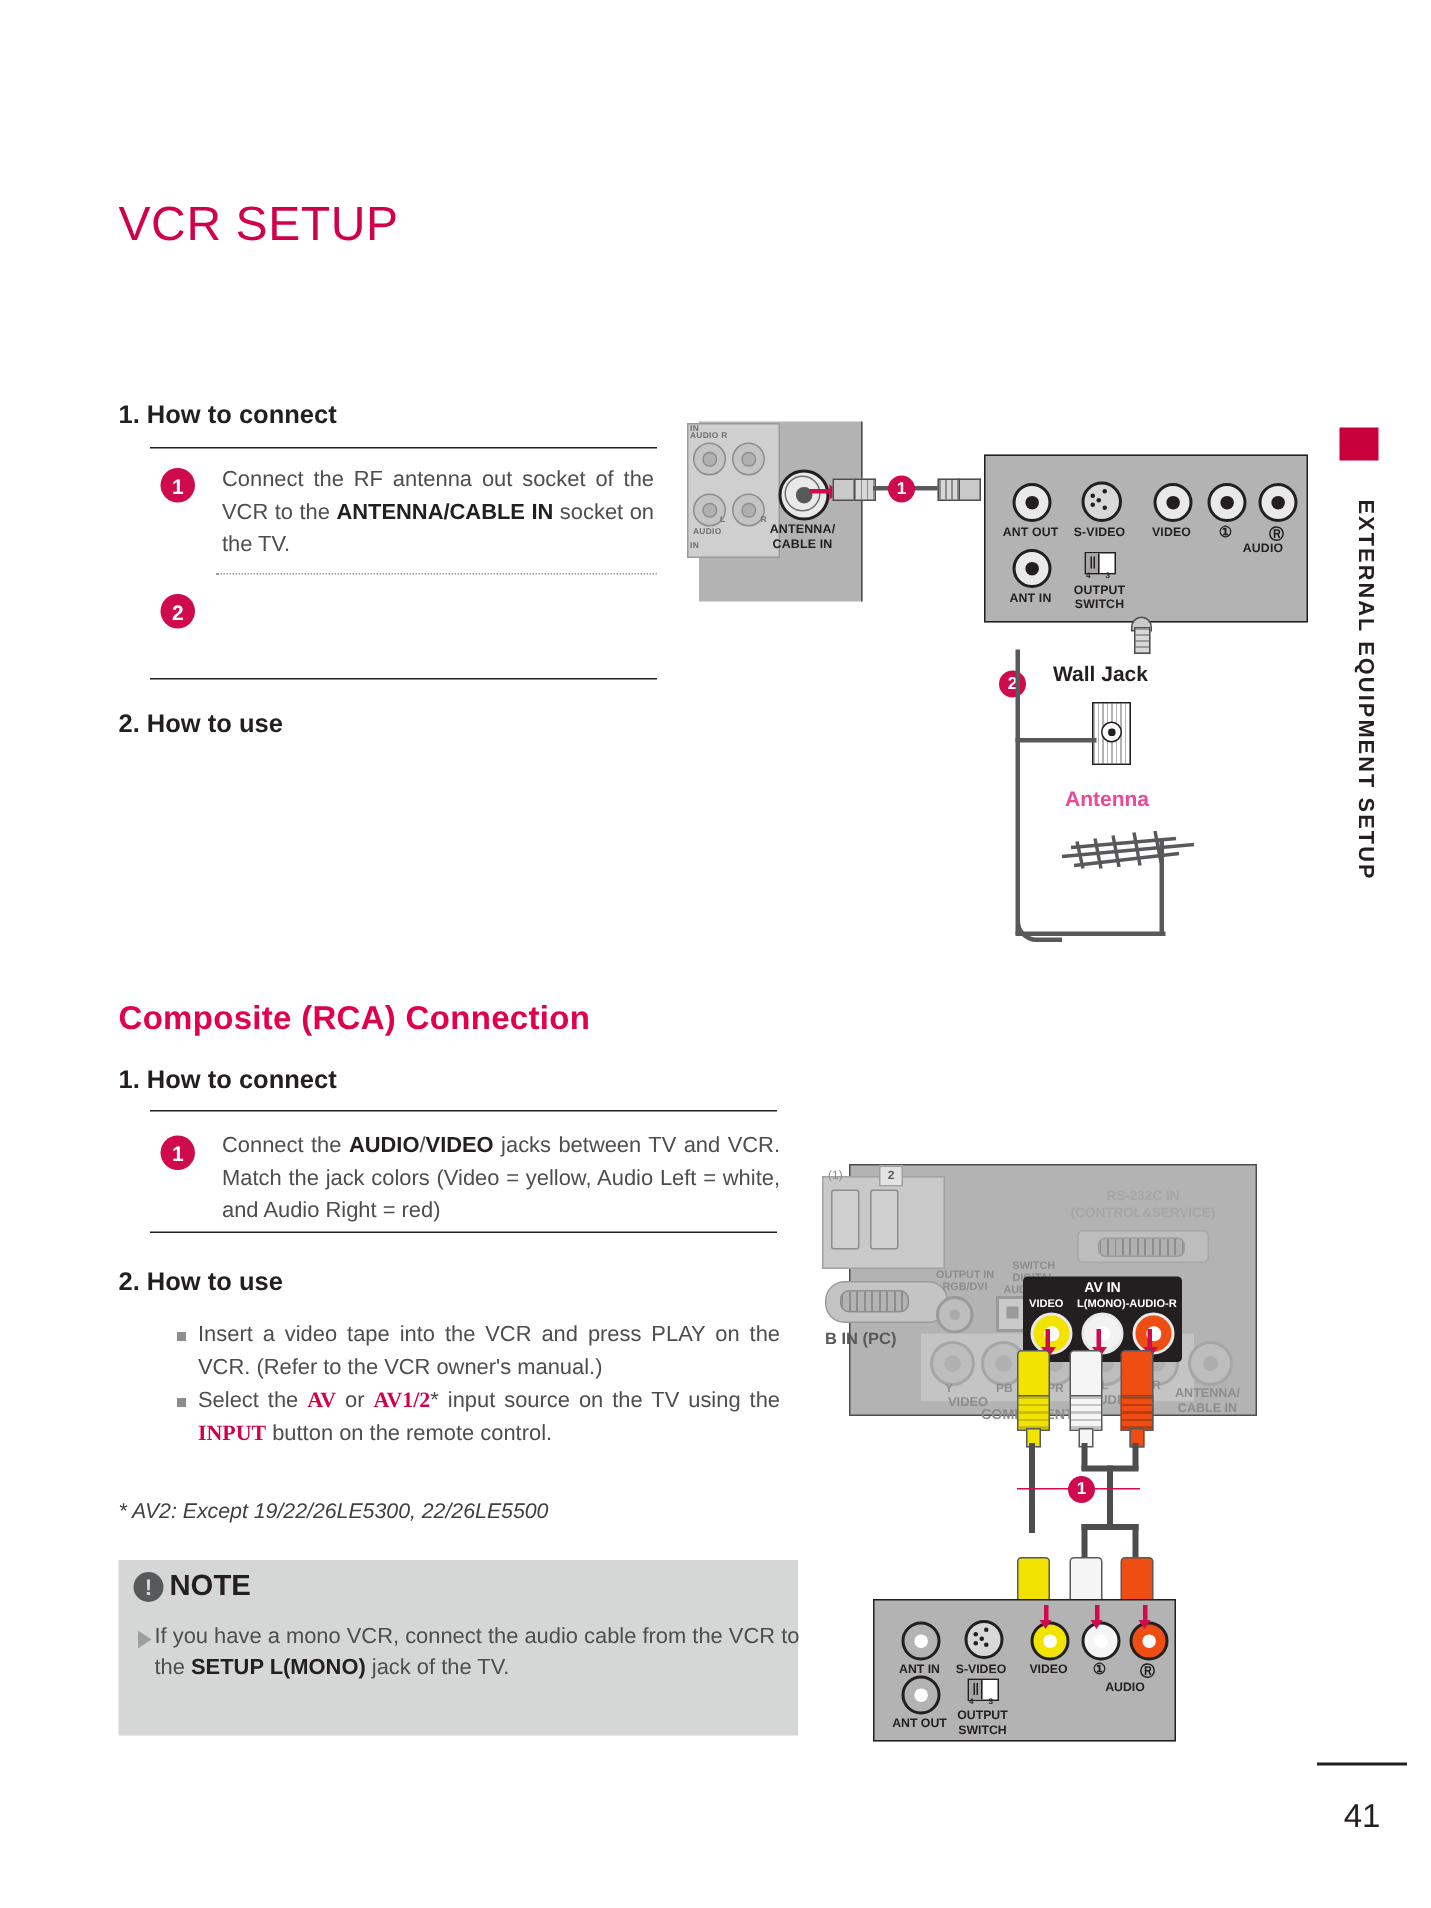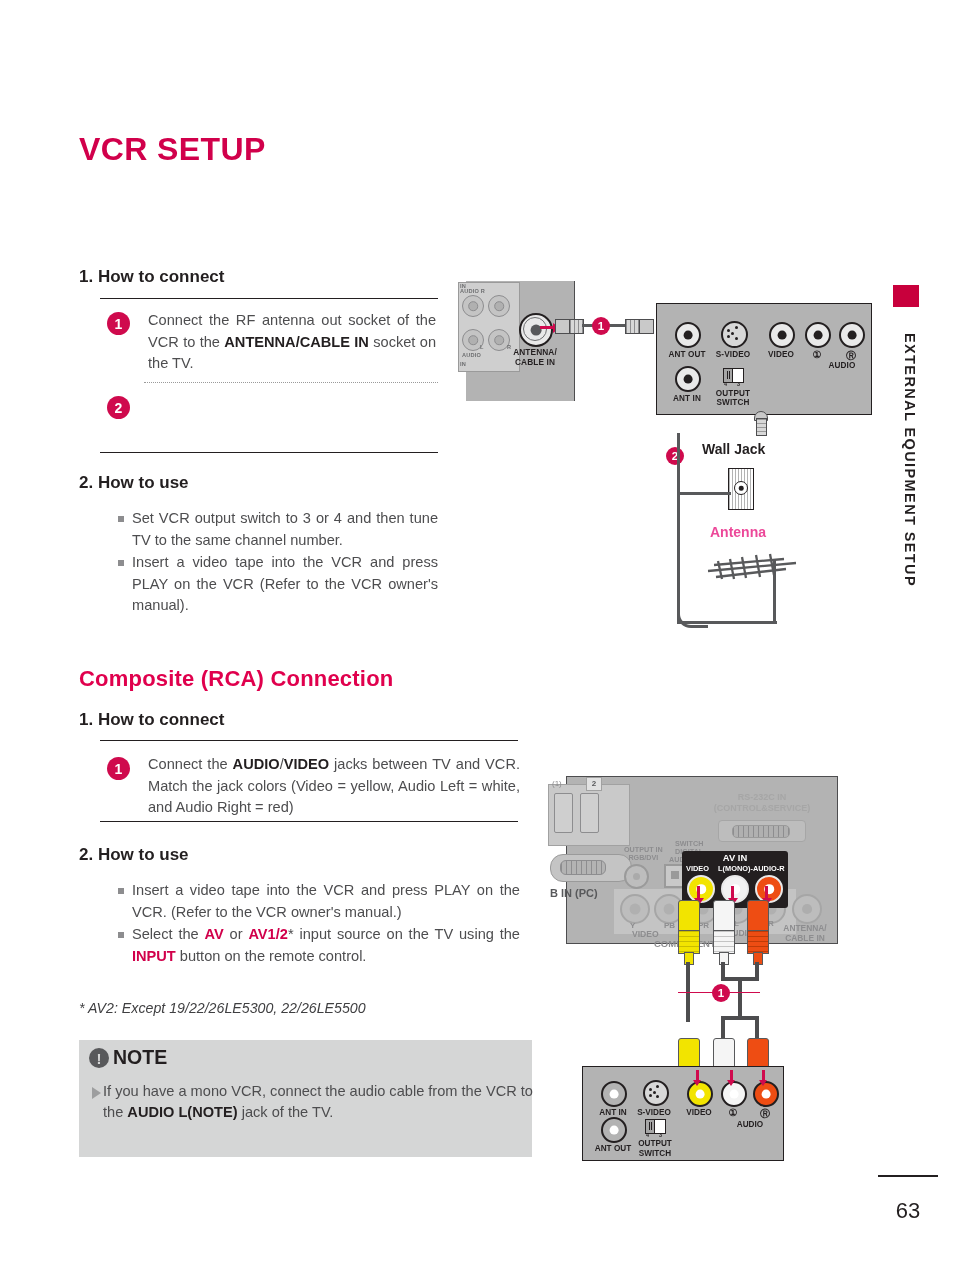--- a/index.html
+++ b/index.html
@@ -24,21 +24,21 @@
     font-size:14.5px; font-weight:bold; letter-spacing:1.4px; color:#231f20;
     white-space:nowrap;
   }
 
   
   #page-rule{position:absolute;left:878px;top:1175px;width:60px;height:2px;background:#231f20;}
   #page-num{position:absolute;left:878px;top:1198px;width:60px;text-align:center;
     font-size:22px;color:#231f20;}
 
   
-  #h1-title{position:absolute;left:79px;top:131px;font-size:32px;font-weight:bold;
+  #h1-title{position:absolute;left:79px;top:131px;font-size:32px;font-weight:normal;
      color:#d1004b;letter-spacing:.4px;}
   .h2{position:absolute;font-size:22px;font-weight:bold;color:#e0004d;letter-spacing:.2px;}
   #h2-antenna{left:79px;top:203px;}
   #h2-composite{left:79px;top:666px;}
   .h3{position:absolute;font-size:17px;font-weight:bold;color:#231f20;}
   #h3-a1{left:79px;top:267px;}
   #h3-a2{left:79px;top:473px;}
   #h3-c1{left:79px;top:710px;}
   #h3-c2{left:79px;top:845px;}
 
@@ -72,21 +72,21 @@
   #p-a1{left:148px;top:310px;width:288px;}
   #p-a2{left:148px;top:394px;width:288px;}
   #p-c1{left:148px;top:754px;width:372px;}
 
   
   .bullets{position:absolute;font-size:14.6px;line-height:21.5px;color:#4d4d4f;}
   .bullets .li{position:relative;padding-left:16px;margin-bottom:1px;text-align:justify;}
   .bullets .li:before{
     content:"";position:absolute;left:2px;top:8px;width:6px;height:6px;background:#8d8d8f;
   }
-  .bullets .mag{color:#d1004b;font-weight:bold;}
+  .bullets .mag{color:#d1004b;font-weight:bold;font-family:Liberation Serif, serif;}
   #l-a2{left:116px;top:508px;width:322px;}
   #l-c2{left:116px;top:880px;width:404px;}
 
   #footnote{position:absolute;left:79px;top:1000px;font-size:14.2px;font-style:italic;color:#3f3f41;}
 
   
   #note-box{position:absolute;left:79px;top:1040px;width:453px;height:117px;background:#d5d6d6;}
   #note-ico{position:absolute;left:89px;top:1048px;width:20px;height:20px;border-radius:50%;
      background:#58595b;color:#d5d6d6;font-size:15px;font-weight:bold;
      display:flex;align-items:center;justify-content:center;line-height:1;}
@@ -324,56 +324,52 @@
 </style>
 </head>
 <body>
 
 <div class="page">
 
   <div id="side-tab"></div>
   <div id="side-label">EXTERNAL EQUIPMENT SETUP</div>
 
   <div id="page-rule"></div>
-  <div id="page-num">63</div>
+  <div id="page-num">41</div>
 
   <div id="h1-title">VCR SETUP</div>
 
   <div class="h3" id="h3-a1">1. How to connect</div>
   <div class="rule" id="r-a-top"></div>
   <div class="badge b22" id="badge-a1">1</div>
   <div class="para" id="p-a1">Connect the RF antenna out socket of the VCR to the <b>ANTENNA/CABLE IN</b> socket on the TV.</div>
   <div class="rule-dot" id="r-a-mid"></div>
   <div class="badge b22" id="badge-a2">2</div>
   <div class="rule" id="r-a-bot"></div>
   <div class="h3" id="h3-a2">2. How to use</div>
-  <div class="bullets" id="l-a2">
-      <div class="li">Set VCR output switch to 3 or 4 and then tune TV to the same channel number.</div>
-      <div class="li">Insert a video tape into the VCR and press PLAY on the VCR (Refer to the VCR owner's manual).</div>
-    </div>
 
   <div class="h2" id="h2-composite">Composite (RCA) Connection</div>
   <div class="h3" id="h3-c1">1. How to connect</div>
   <div class="rule" id="r-c-top"></div>
   <div class="badge b22" id="badge-c1">1</div>
   <div class="para" id="p-c1">Connect the <b>AUDIO</b>/<b>VIDEO</b> jacks between TV and VCR. Match the jack colors (Video = yellow, Audio Left = white, and Audio Right = red)</div>
   <div class="rule" id="r-c-bot"></div>
   <div class="h3" id="h3-c2">2. How to use</div>
   <div class="bullets" id="l-c2">
       <div class="li">Insert a video tape into the VCR and press PLAY on the VCR. (Refer to the VCR owner's manual.)</div>
       <div class="li">Select the <span class="mag">AV</span> or <span class="mag">AV1/2</span>* input source on the TV using the <span class="mag">INPUT</span> button on the remote control.</div>
     </div>
 
   <div id="footnote">* AV2: Except 19/22/26LE5300, 22/26LE5500</div>
 
   <div id="note-box"></div>
   <div id="note-ico">!</div>
   <div id="note-title">NOTE</div>
   <div id="note-arrow"></div>
-  <div id="note-text">If you have a mono VCR, connect the audio cable from the VCR to the <b>AUDIO L(NOTE)</b> jack of the TV.</div>
+  <div id="note-text">If you have a mono VCR, connect the audio cable from the VCR to the <b>SETUP L(MONO)</b> jack of the TV.</div>
 
   <div id="d1">
     <div id="d1-tv">
       <div id="d1-tv-inner"></div>
       <div class="sm-jack" id="d1-j1"></div>
       <div class="sm-jack" id="d1-j2"></div>
       <div class="sm-jack" id="d1-j3"></div>
       <div class="sm-jack" id="d1-j4"></div>
       <div class="tiny" id="d1-lab-in1">IN</div>
       <div class="tiny" id="d1-lab-aur">AUDIO R</div>

